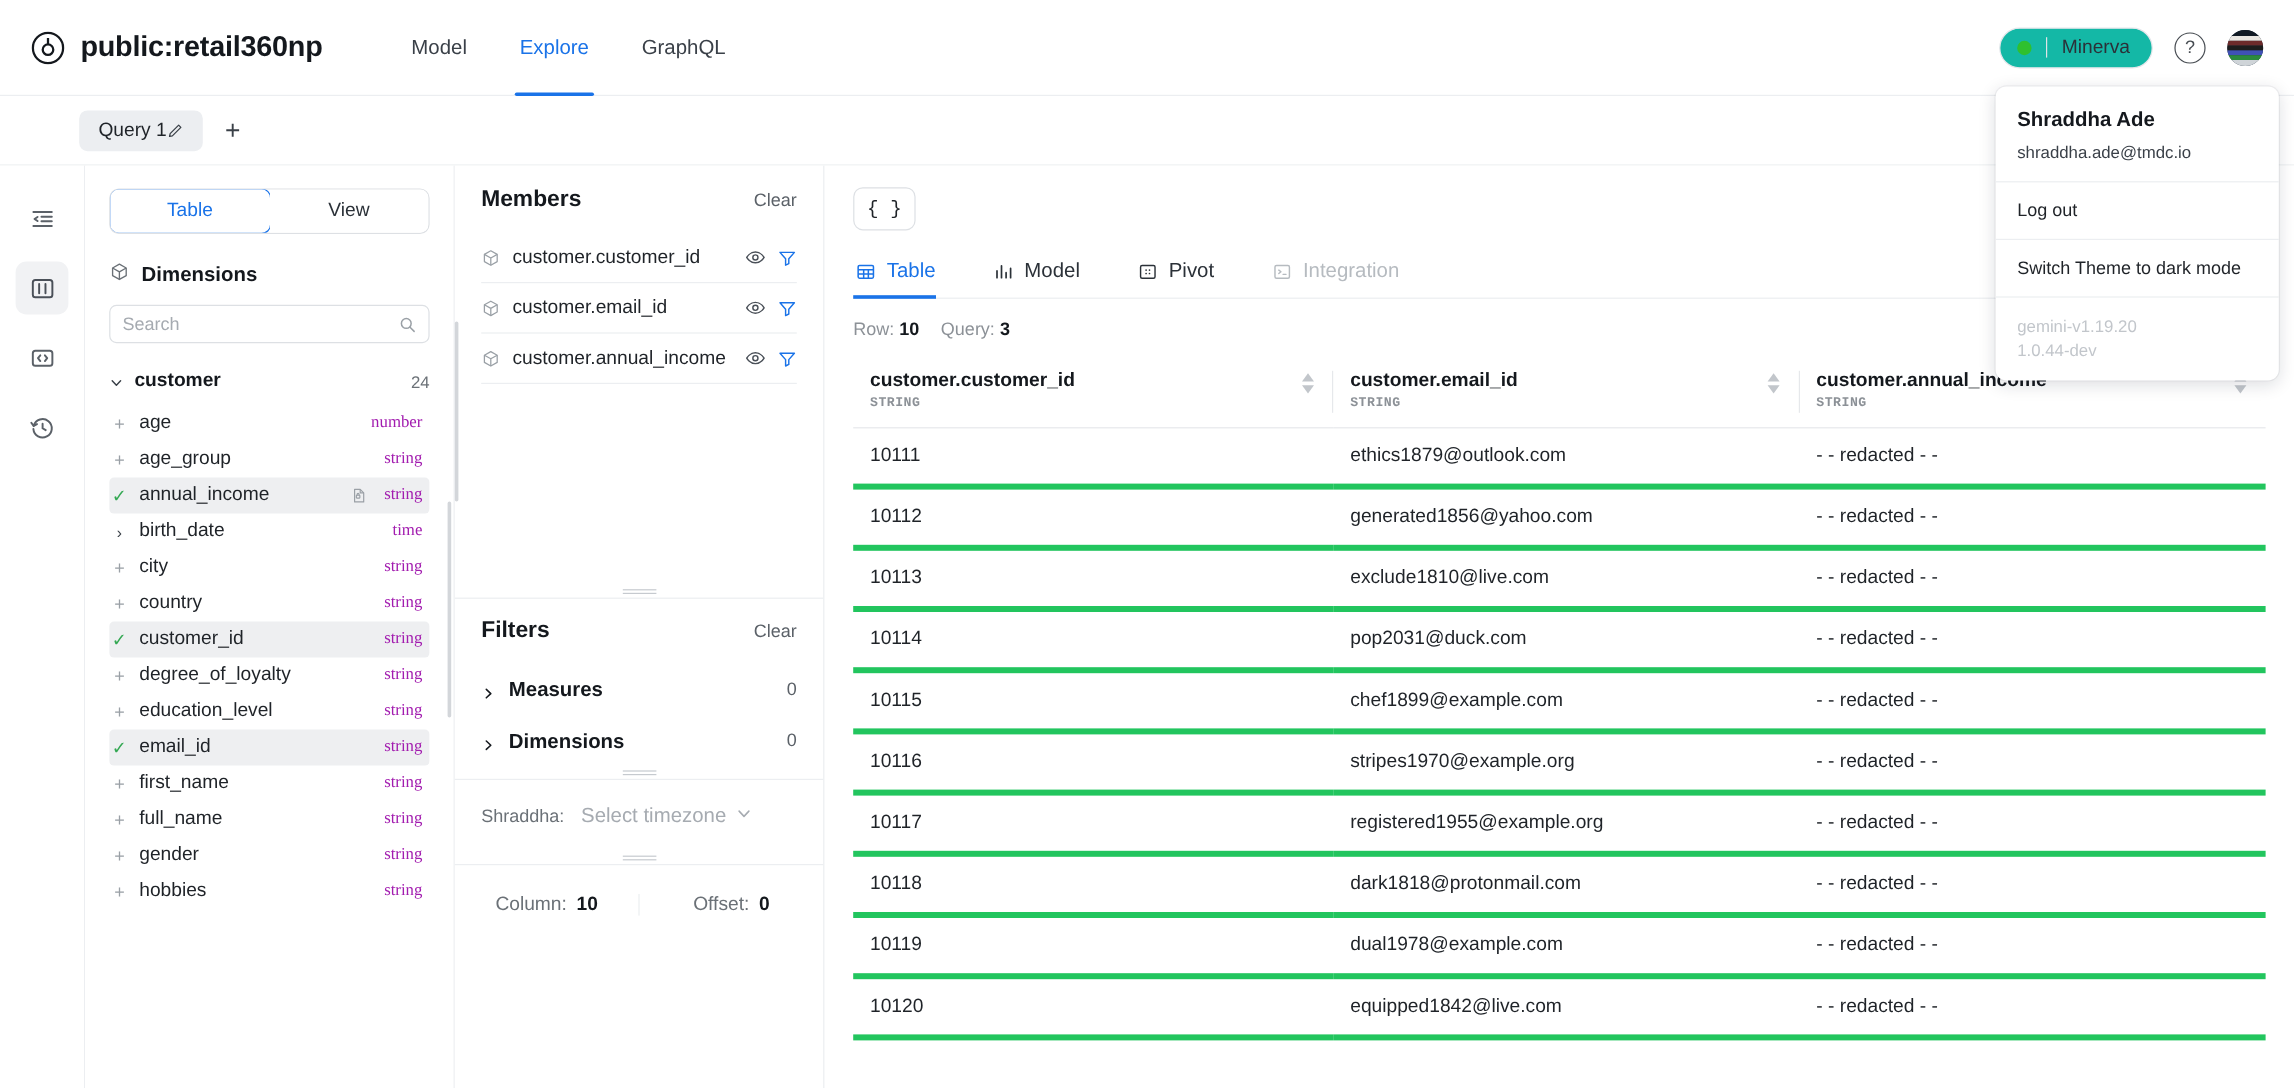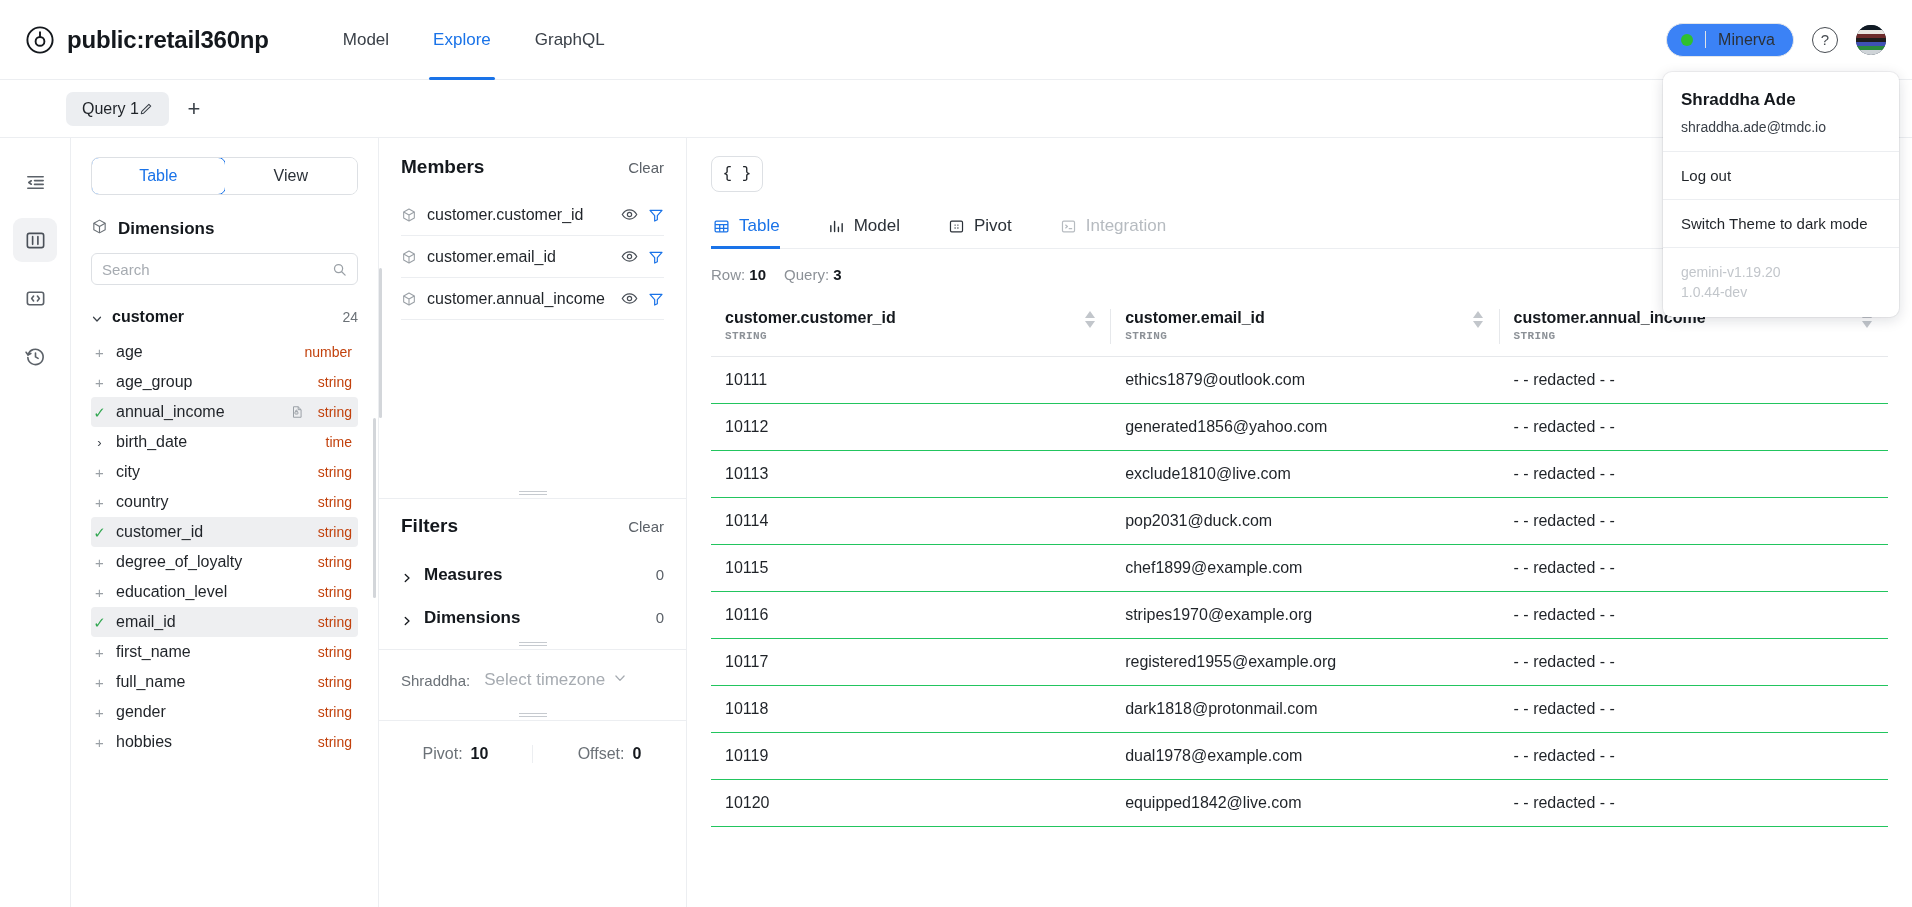--- a/index.html
+++ b/index.html
@@ -30,21 +30,21 @@
   .nav-item.active { color: #1a73e8; }
   .nav-item.active::after {
     content: ""; position: absolute; left: 18px; right: 18px; bottom: 0;
     height: 3px; background: #1a73e8; border-radius: 2px;
   }
   .topbar-right { margin-left: auto; display: flex; align-items: center; gap: 18px; }
   .engine-chip {
     display: flex; align-items: center; gap: 12px;
     border: 1px solid #e3e6ea; border-radius: 20px;
     padding: 7px 18px 7px 14px; font-size: 16px; color: #2b3138;
-    cursor: pointer; background: #3b82f6;
+    cursor: pointer; background: #14b8a6;
   }
   .dot-green { width: 12px; height: 12px; border-radius: 50%; background: #2fc02f; }
   .chip-sep { width: 1px; height: 17px; background: #dfe3e7; }
   .help-icon {
     width: 26px; height: 26px; border-radius: 50%; border: 1.6px solid #474c52;
     display: flex; align-items: center; justify-content: center;
     font-size: 15px; color: #474c52; cursor: pointer; font-weight: 400;
   }
   .avatar {
     width: 30px; height: 30px; border-radius: 50%; cursor: pointer;
@@ -126,22 +126,22 @@
     font-size: 16px; color: #1f2328; cursor: pointer; padding: 0 6px 0 2px;
     border-radius: 4px;
   }
   .fieldrow.selected { background: #eeeff1; }
   .fr-ico { width: 13px; flex: 0 0 13px; text-align: center; font-size: 15px; color: #9aa0a6; line-height: 1; }
   .fr-ico.check { color: #34a853; }
   .fr-ico.arrow { color: #3a4048; font-size: 13px; }
   .fr-name { flex: 1; white-space: nowrap; }
   .fr-lock { width: 14px; height: 14px; color: #9aa0a6; margin-right: 4px; }
   .fr-type {
-    font-size: 14px; color: #c2410c;
-    font-family: Liberation Sans, sans-serif;
+    font-size: 14px; color: #a21caf;
+    font-family: Liberation Serif, serif;
   }
   .dim-scroll {
     position: absolute; right: 2px; top: 280px; width: 3px; height: 180px;
     background: #d3d6da; border-radius: 2px;
   }
 
   
   .midpanel {
     width: 308px; flex: 0 0 308px; border-right: 1px solid #eceef1;
     display: flex; flex-direction: column; background: #fff; position: relative;
@@ -233,21 +233,21 @@
   }
   .sorter i {
     display: block; width: 0; height: 0; border-left: 5.5px solid transparent;
     border-right: 5.5px solid transparent;
   }
   .sorter i.up { border-bottom: 7px solid #c2c6cb; }
   .sorter i.down { border-top: 7px solid #c2c6cb; }
   .th-div { position: absolute; right: 0; top: 12px; bottom: 12px; width: 1px; background: #e6e8eb; }
   table.grid td {
     padding: 14px 0 14px 14px; font-size: 16px; color: #1f2328;
-    border-bottom: 1px solid #22c55e; white-space: nowrap; overflow: hidden;
+    border-bottom: 5px solid #22c55e; white-space: nowrap; overflow: hidden;
   }
 
   
   .usermenu {
     position: absolute; left: 1663px; top: 72px; width: 236px;
     background: #fff; border-radius: 9px;
     box-shadow: 0 3px 14px rgba(16,24,40,.14), 0 0 0 1px rgba(16,24,40,.05);
     z-index: 50; padding: 18px 0 14px 0;
   }
   .um-block { padding: 0 18px 16px 18px; }
@@ -576,21 +576,21 @@
           </span>
         </span>
       </div>
 
       <div class="grip">
           <span></span>
         </div>
 
       <div class="limit-sec">
         <div class="limit-cell">
-          <span class="lc-label">Pivot:</span>
+          <span class="lc-label">Column:</span>
           <span class="lc-val">10</span>
         </div>
         <div class="limit-cell">
           <span class="lc-label">Offset:</span>
           <span class="lc-val">0</span>
         </div>
       </div>
     </div>
 
     <div class="results">

